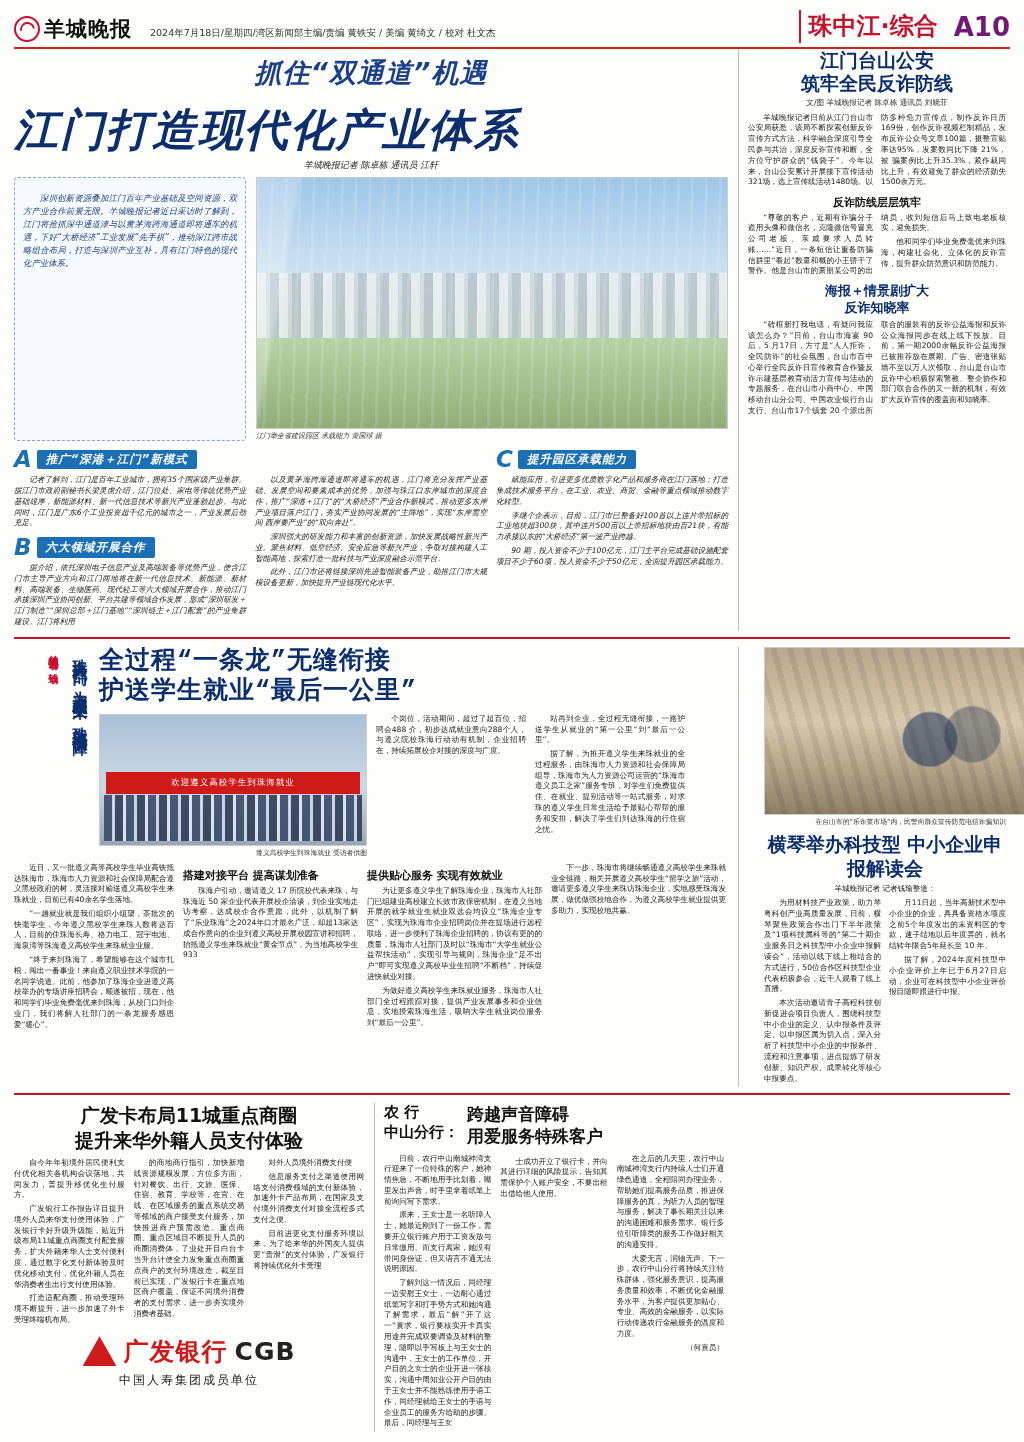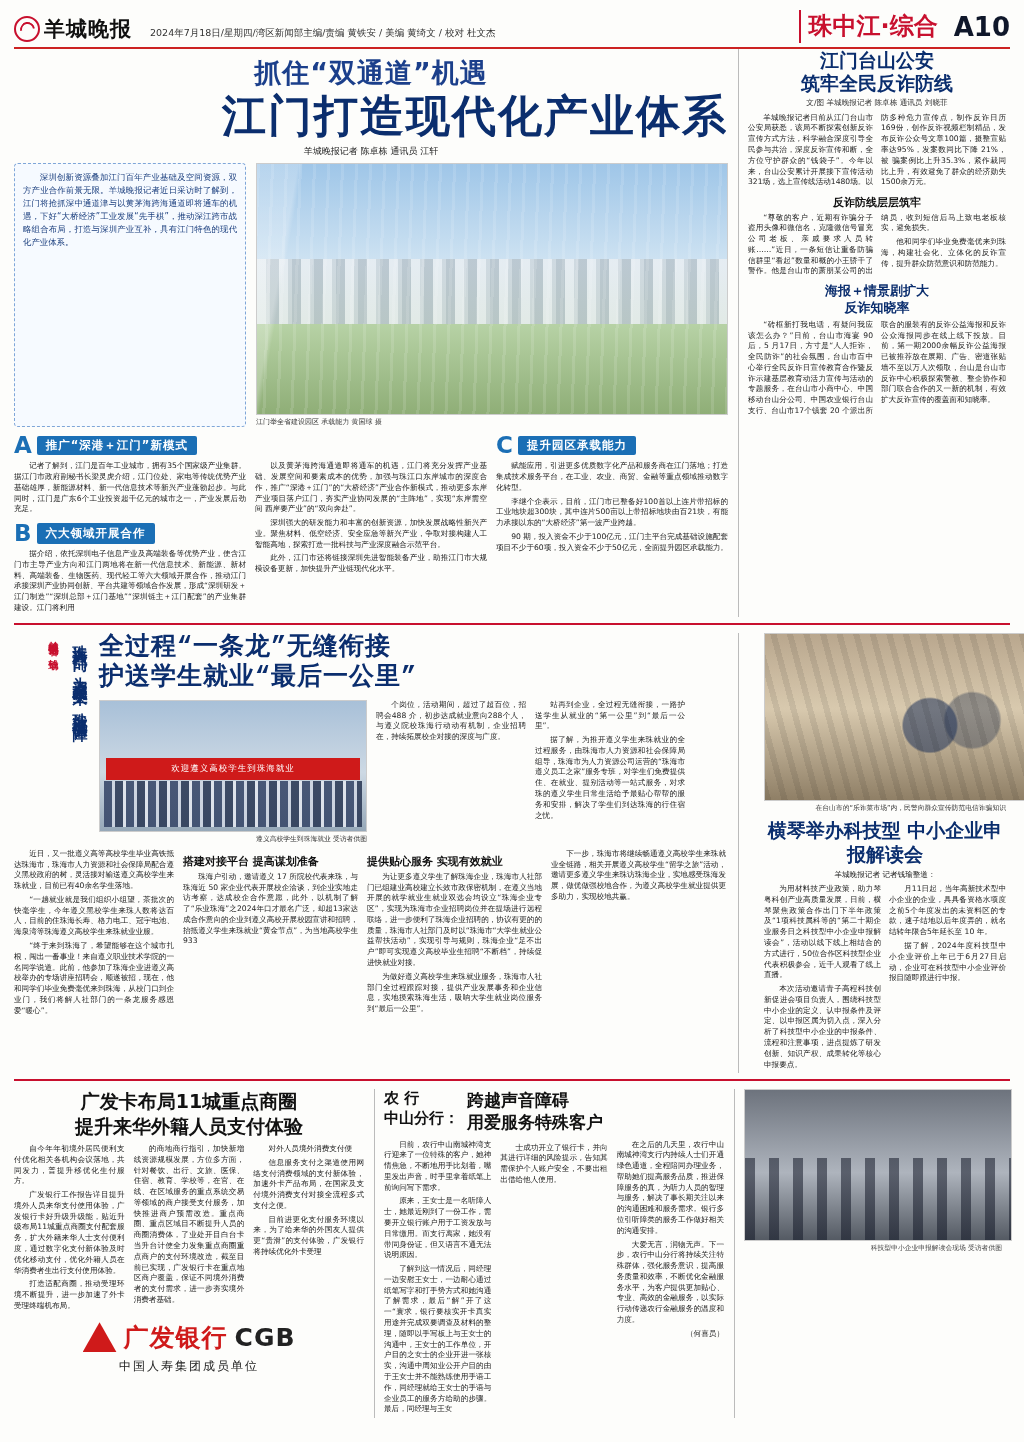--- a/index.html
+++ b/index.html
@@ -23,39 +23,39 @@
     display:flex;align-items:center;justify-content:center;
   }
   .logo-circle:after{
     content:"";position:absolute;width:11px;height:11px;border-radius:50%;
     border:2px solid #c8102e;border-right-color:transparent;border-bottom-color:transparent;
     transform:rotate(35deg);
   }
   .logo-text { font-size:21px; font-weight:bold; letter-spacing:1px; color:#111; font-family:"DejaVu Sans",sans-serif; }
   .mast-meta { flex:1; font-size:9.5px; color:#333; padding:0 10px 3px 18px; }
   .section-name { font-size:24px; font-weight:bold; color:#c8102e; padding:0 8px 1px 8px; border-left:2px solid #c8102e; }
-  .page-no { font-size:26px; font-weight:bold; color:#0f172a; padding-left:8px; padding-bottom:1px; }
+  .page-no { font-size:26px; font-weight:bold; color:#701a75; padding-left:8px; padding-bottom:1px; }
   .thick-rule { border-top:2px solid #c8102e; margin:6px 0; }
   .col-text { font-size:7.6px; line-height:1.42; text-align:justify; color:#1a1a1a;
               font-family:"DejaVu Sans",sans-serif; }
   .col-text p { margin:0 0 3px 0; text-indent:2em; }
 
   
   .top-zone { display:flex; gap:10px; }
-  .top-left { width:714px; }
+  .top-left { width:714px;font-style:italic; }
   .top-right { width:268px; border-left:1px solid #bbb; padding-left:9px; }
 
   .kicker { text-align:center; font-size:27px; font-weight:bold; color:#1b3f8b; letter-spacing:1px; margin:6px 0 0 0;}
-  .headline { text-align:right; font-size:44px; font-weight:bold; color:#0b2e6e; letter-spacing:2px; line-height:1.05; margin:2px 0 6px 0; }
+  .headline { text-align:left; font-size:44px; font-weight:bold; color:#0b2e6e; letter-spacing:2px; line-height:1.05; margin:16px 0 6px 0; }
   .byline-c { text-align:center; font-size:9px; color:#222; margin-bottom:5px; }
 
   .lead-wrap { display:flex; gap:10px; }
   .lead-box {
     width:232px; font-size:8.4px; line-height:1.55; color:#1a3e7e;
-    border:1px dashed #7fa6d8; border-radius:4px; padding:7px 8px; text-align:justify;
+    border:1px dashed #7fa6d8; border-radius:4px; padding:14px 8px; text-align:justify;
     background:#f6faff;
   }
   .lead-box p { margin:0; text-indent:2em; }
   .photo {
     background:linear-gradient(#9fc6e8,#cfe3f2 40%,#b9d4a8 62%,#8fae77 100%);
     position:relative; overflow:hidden;
   }
   .photo:after{
     content:""; position:absolute; inset:0;
     background:
@@ -356,19 +356,15 @@
           <p>士成功开立了银行卡，并向其进行详细的风险提示，告知其需保护个人账户安全，不要出租出借给他人使用。</p>
         </div>
         <div class="col-text">
           <p>在之后的几天里，农行中山南城神湾支行内持续人士们开通绿色通道，全程陪同办理业务，帮助她们提高服务品质，推进保障服务的真，为听力人员的智理与服务，解决了事长期关注以来的沟通困难和服务需求。银行多位引听障类的服务工作做好相关的沟通安排。</p>
           <p>大爱无言，润物无声。下一步，农行中山分行将持续关注特殊群体，强化服务意识，提高服务质量和效率，不断优化金融服务水平，为客户提供更加贴心、专业、高效的金融服务，以实际行动传递农行金融服务的温度和力度。</p>
           <p style="text-align:right;text-indent:0">（何喜员）</p>
         </div>
       </div>
     </div>
 
-    <div class="bot-right">
-      <div class="photo-meeting"></div>
-      <div class="tiny-cap">科技型中小企业申报解读会现场  受访者供图</div>
-    </div>
   </div>
 
 </div>
 
 </body></html>

